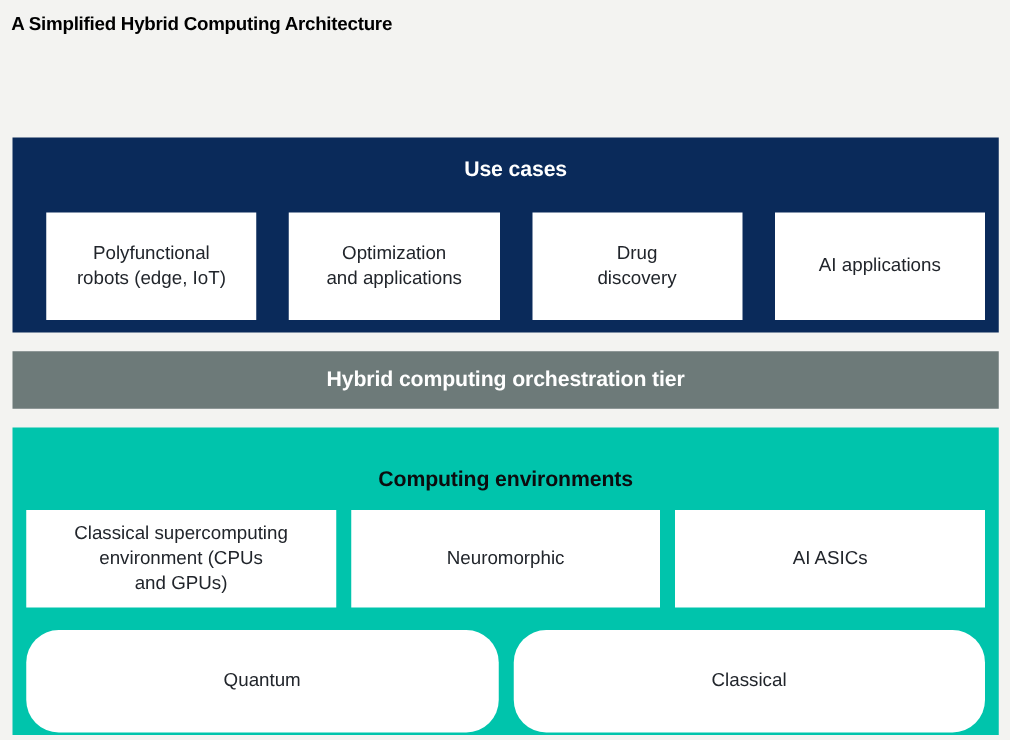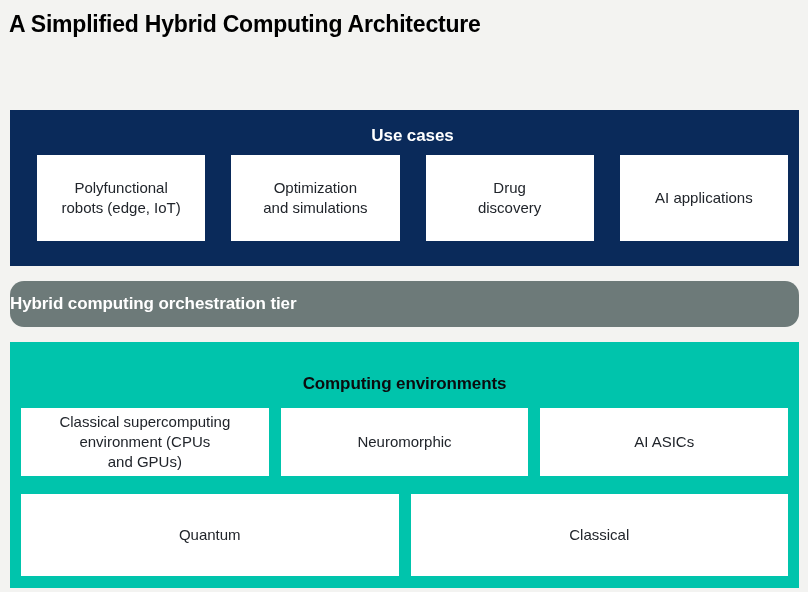--- a/index.html
+++ b/index.html
@@ -17,39 +17,39 @@
   html,body{width:808px;height:592px;}
   body{
     font-family:"Liberation Sans","DejaVu Sans",sans-serif;
     background:var(--page-background);
     position:relative;
     overflow:hidden;
   }
   .figure-title{
     position:absolute;
     left:9px; top:11px;
-    font-size:23px;
+    font-size:15px;
     font-weight:bold;
     letter-spacing:-0.2px;
     color:var(--title-text);
   }
   .band{
     position:absolute;
     left:10px;
     width:789px;
   }
   .band-usecases{
     top:110px; height:156px;
     background:var(--navy-band);
     padding-left:16px;
   }
   .band-orchestration{
     top:281px; height:46px;
     background:var(--orchestration-gray);
-    display:flex; align-items:center; justify-content:flex-start;border-radius:14px;
+    display:flex; align-items:center; justify-content:center;
   }
   .band-env{
     top:342px; height:246px;
     background:var(--teal-band);
   }
   .band-header{
     text-align:center;
     font-size:17px;
     font-weight:bold;
     letter-spacing:-0.1px;
@@ -64,29 +64,29 @@
   }
   .band-env .band-header{
     color:var(--header-on-teal);
     padding-top:30px;
   }
   .box-row{
     display:flex;
     padding:0 11px;
   }
   .band-usecases .box-row{
-    margin-top:7px;
+    margin-top:22px;
     gap:26px;
   }
   .band-usecases .card{ height:86px; }
   .band-env .box-row{ gap:12px; }
   .band-env .box-row.row-0{ margin-top:12px; }
-  .band-env .box-row.row-0 .card{ height:68px; }
+  .band-env .box-row.row-0 .card{ height:78px; }
   .band-env .box-row.row-1{ margin-top:18px; }
-  .band-env .box-row.row-1 .card{ height:82px; }
+  .band-env .box-row.row-1 .card{ height:82px;border-radius:26px; }
   .card{
     flex:1 1 0;
     background:var(--card-background);
     display:flex;
     align-items:center;
     justify-content:center;
     text-align:center;
   }
   .card-label{
     font-size:15px;
@@ -103,21 +103,21 @@
 
 <section class="band band-usecases">
   <div class="band-header">Use cases</div>
   <div class="box-row">
     <div class="card">
       <span class="card-label">Polyfunctional
 robots (edge, IoT)</span>
     </div>
     <div class="card">
       <span class="card-label">Optimization
-and simulations</span>
+and applications</span>
     </div>
     <div class="card">
       <span class="card-label">Drug
 discovery</span>
     </div>
     <div class="card">
       <span class="card-label">AI applications</span>
     </div>
   </div>
 </section>

